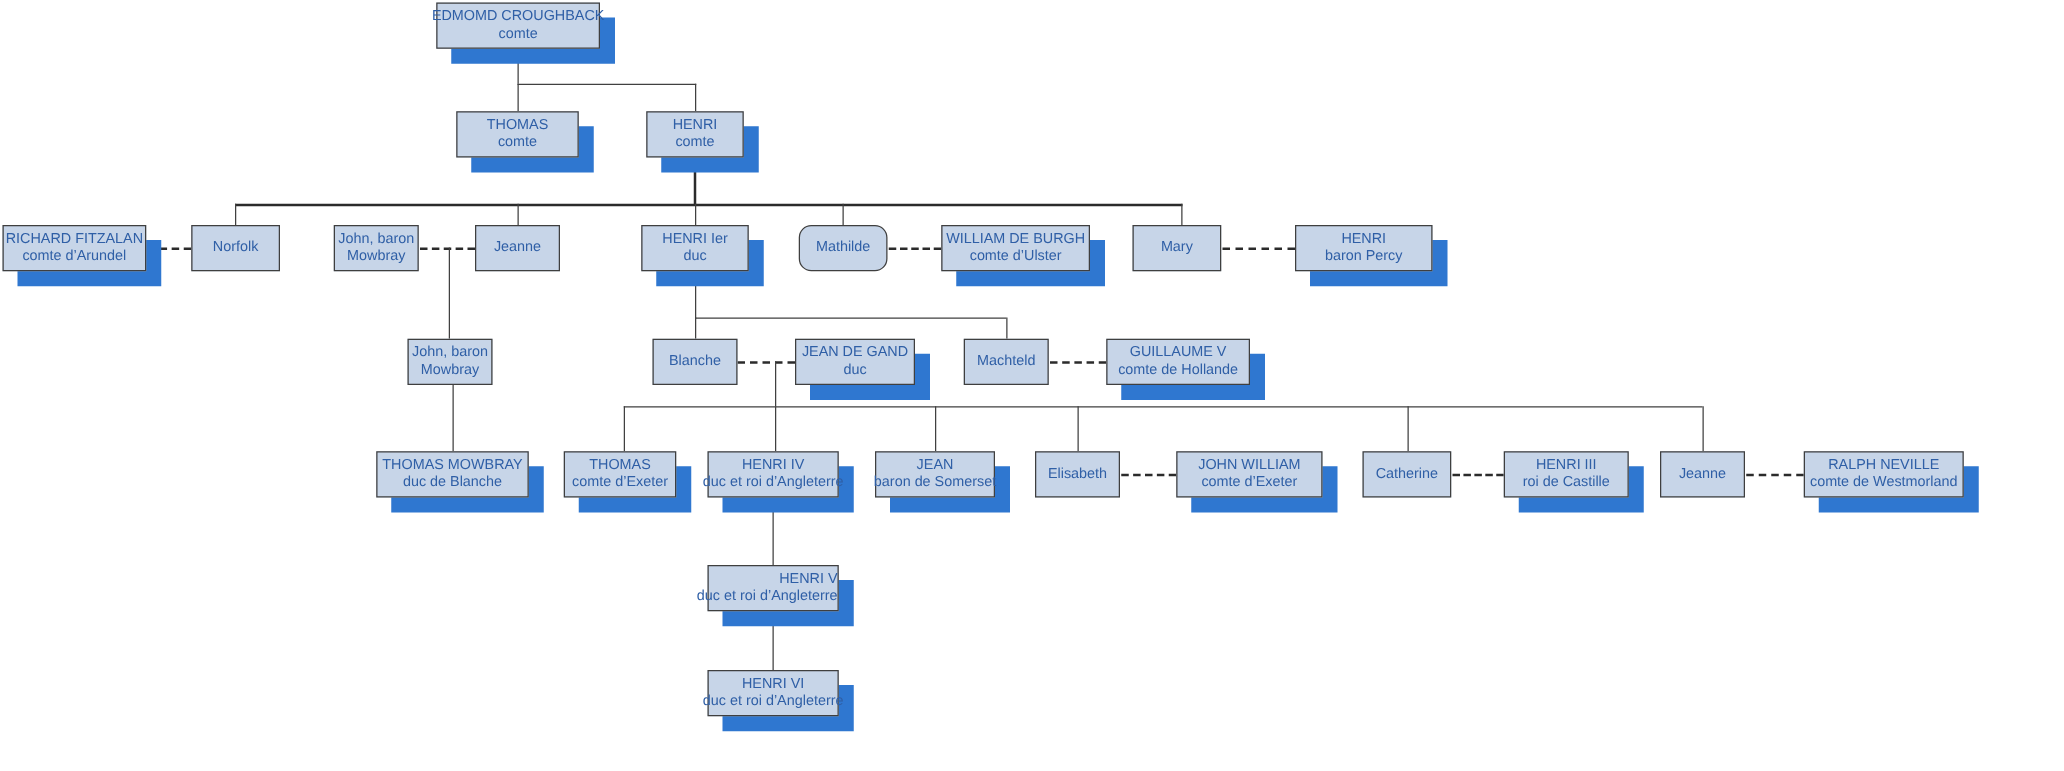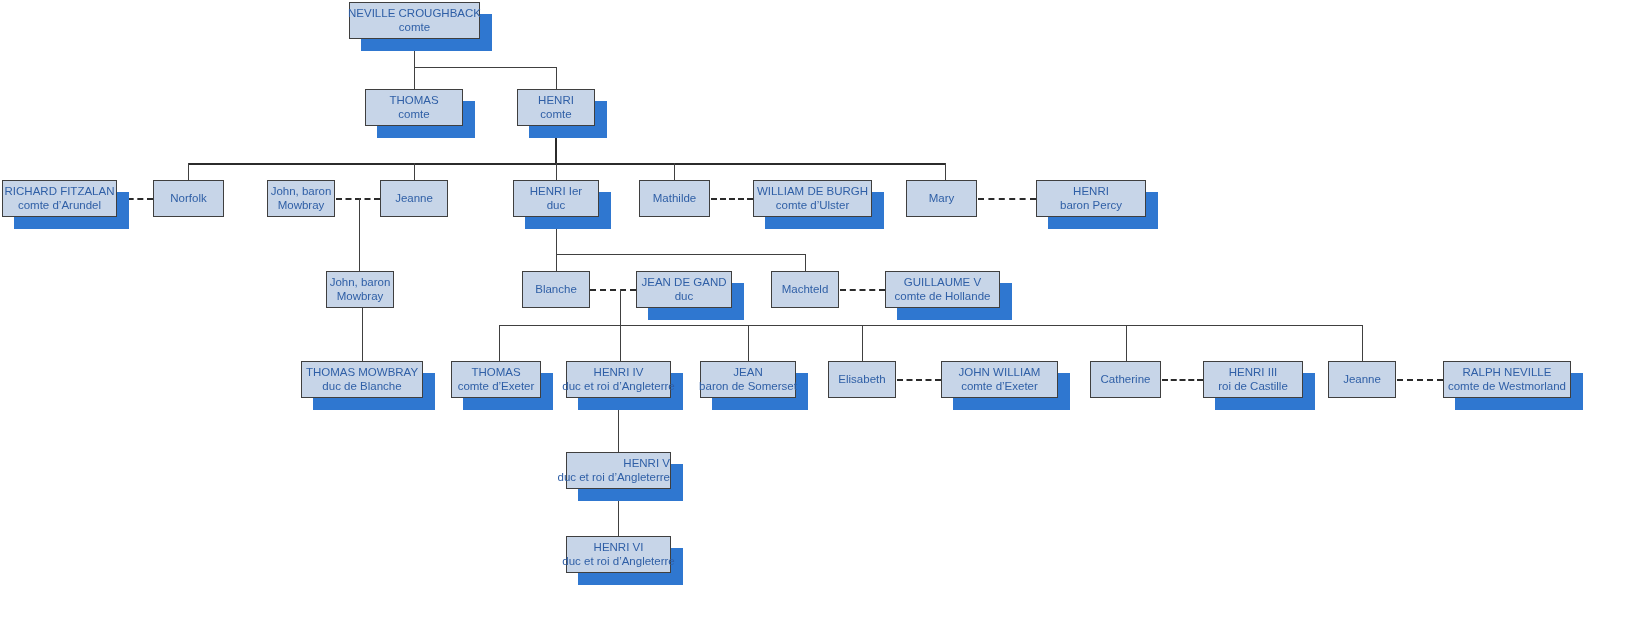--- a/index.html
+++ b/index.html
@@ -111,21 +111,21 @@
     <div class="dash" style="left:1162px; top:379px; width:41px;"></div>
     <div class="dash" style="left:1397px; top:379px; width:46px;"></div>
 
     <div class="line v" style="left:618px; top:398px; height:54px;"></div>
     <div class="line v" style="left:618px; top:489px; height:47px;"></div>
   </div>
 
   <div id="nodes">
       <div class="shadowbox" style="left: 361px; top: 14px; width: 131px; height: 37px;"></div>
       <div class="node" style="left: 349px; top: 2px; width: 131px; height: 37px;">
-        <span class="l1">NEVILLE CROUGHBACK</span>
+        <span class="l1">EDMOMD CROUGHBACK</span>
         <span class="l2">comte</span>
       </div>
       <div class="shadowbox" style="left: 377px; top: 101px; width: 98px; height: 37px;"></div>
       <div class="node" style="left: 365px; top: 89px; width: 98px; height: 37px;">
         <span class="l1">THOMAS</span>
         <span class="l2">comte</span>
       </div>
       <div class="shadowbox" style="left: 529px; top: 101px; width: 78px; height: 37px;"></div>
       <div class="node" style="left: 517px; top: 89px; width: 78px; height: 37px;">
         <span class="l1">HENRI</span>
@@ -144,21 +144,21 @@
         <span class="l2">Mowbray</span>
       </div>
       <div class="node" style="left: 380px; top: 180px; width: 68px; height: 37px;">
         <span class="l1">Jeanne</span>
       </div>
       <div class="shadowbox" style="left: 525px; top: 192px; width: 86px; height: 37px;"></div>
       <div class="node" style="left: 513px; top: 180px; width: 86px; height: 37px;">
         <span class="l1">HENRI Ier</span>
         <span class="l2">duc</span>
       </div>
-      <div class="node" style="left: 639px; top: 180px; width: 71px; height: 37px;">
+      <div class="node" style="left: 639px; top: 180px; width: 71px; height: 37px; border-radius: 10px;">
         <span class="l1">Mathilde</span>
       </div>
       <div class="shadowbox" style="left: 765px; top: 192px; width: 119px; height: 37px;"></div>
       <div class="node" style="left: 753px; top: 180px; width: 119px; height: 37px;">
         <span class="l1">WILLIAM DE BURGH</span>
         <span class="l2">comte d’Ulster</span>
       </div>
       <div class="node" style="left: 906px; top: 180px; width: 71px; height: 37px;">
         <span class="l1">Mary</span>
       </div>

